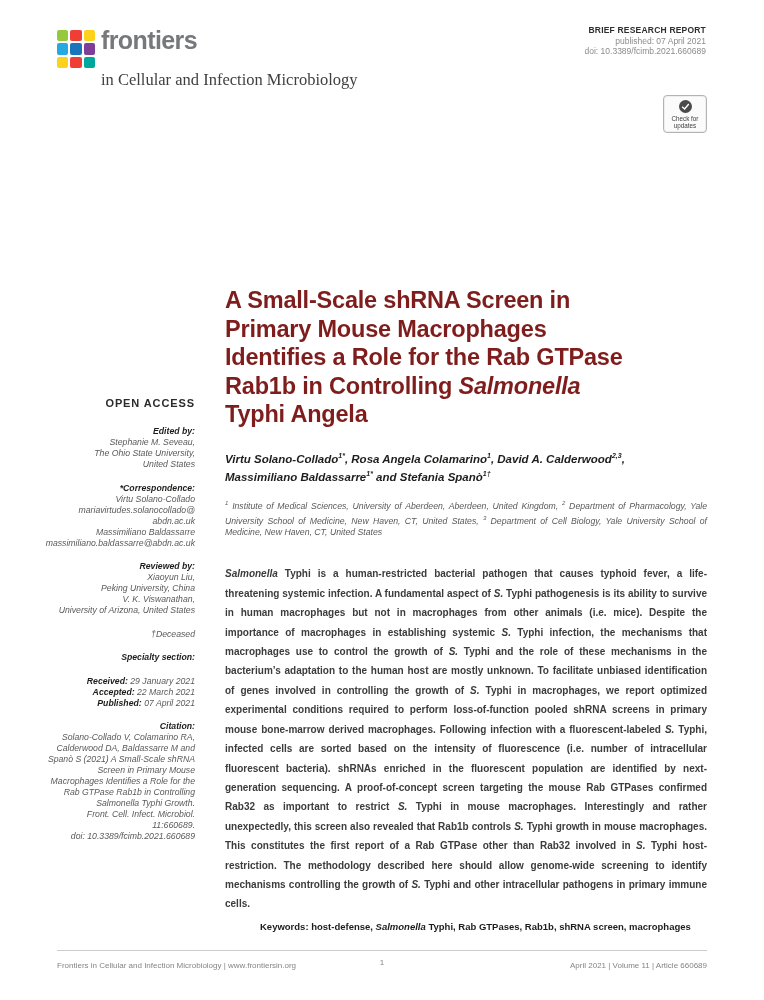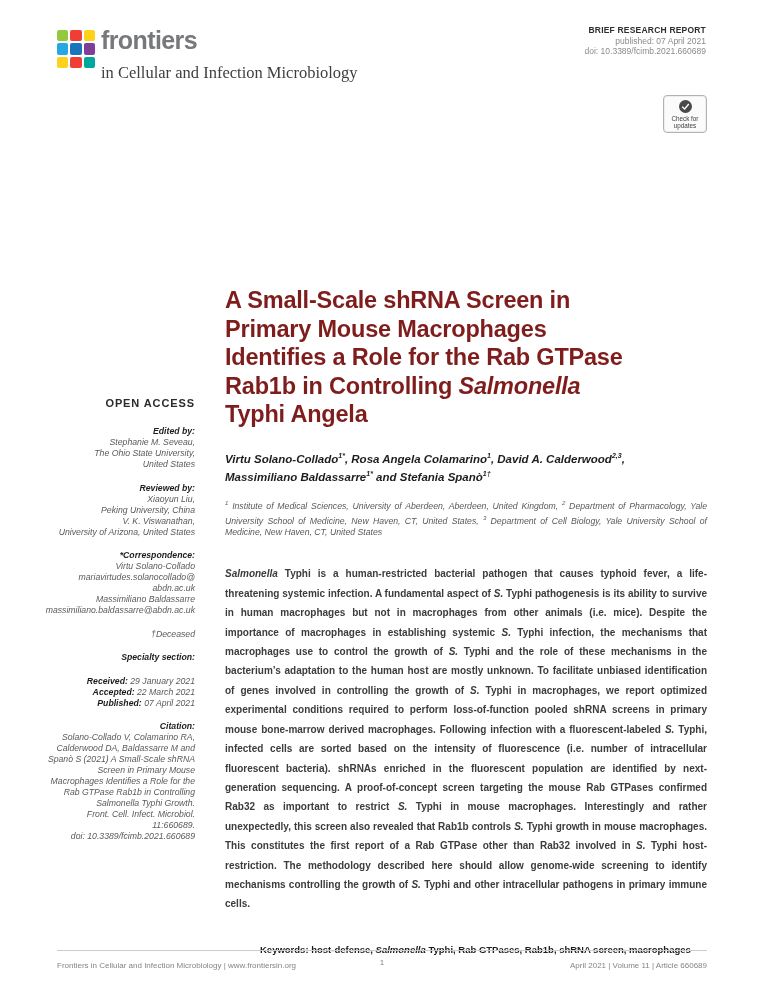--- a/index.html
+++ b/index.html
@@ -12,21 +12,21 @@
 
   
   .logo { position:absolute; left:57px; top:28px; display:flex; align-items:flex-start; gap:6px; }
   .logo-mosaic {
     width:38px; height:38px; display:grid;
     grid-template-columns:repeat(3,1fr); grid-template-rows:repeat(3,1fr);
     gap:2px; flex:0 0 auto; margin-top:2px;
   }
   .logo-mosaic .tile { border-radius:2px; }
   .wordmark { font-size:25px; font-weight:bold; color:#77787b; letter-spacing:-0.6px; line-height:25px; }
-  .journal-name { font-family:"Liberation Serif","DejaVu Serif",serif; font-size:16.5px; color:#3f3f3e; margin-top:10px;text-align:center; }
+  .journal-name { font-family:"Liberation Serif","DejaVu Serif",serif; font-size:16.5px; color:#3f3f3e; margin-top:17px;text-align:center; }
 
   .header-meta { position:absolute; right:58px; top:25px; text-align:right; line-height:10.5px; }
   .report-type { font-size:8.5px; font-weight:bold; color:#2e2e2d; letter-spacing:0.2px; }
   .pub-date, .doi { font-size:8.5px; color:#8b8b8b; }
 
   
   .updates-badge {
     position:absolute; right:57px; top:95px; width:38px;
     border:1px solid #b3b3b3; border-radius:4px; background:#fbfbfb;
     padding:4px 2px 3px 2px; text-align:center; cursor:pointer;
@@ -48,21 +48,21 @@
   .side-solo { font-style:italic; margin-bottom:12.5px; }
 
   
   .article { position:absolute; left:225px; top:286px; width:482px; }
   .title { font-size:23.5px; line-height:28.5px; font-weight:bold; color:#7f1d1d; letter-spacing:-0.2px; }
   .authors { margin-top:19px; font-size:11.5px; font-weight:bold; color:#1d1d1b; line-height:15px; font-style:italic; }
   .authors sup { font-size:7px; font-weight:bold; }
   .affiliations { margin-top:13px; font-size:8.7px; font-style:italic; color:#5a5a5c; line-height:11.5px; text-align:justify; }
   .affiliations sup { font-size:6px; font-style:italic; }
   .abstract { margin-top:26px; font-size:10px; line-height:19.4px; color:#3c3c3b; text-align:justify;font-weight:bold; }
-  .keywords { margin-top:30px; font-size:9.5px; font-weight:bold; color:#1d1d1b; line-height:12px;padding-left:35px; }
+  .keywords { margin-top:7px; font-size:9.5px; font-weight:bold; color:#1d1d1b; line-height:12px;padding-left:35px; }
 
   
   .page-footer {
     position:absolute; left:57px; right:57px; top:950px;
     border-top:1px solid #cccccc; padding-top:10px;
     font-size:8px; color:#858585;
   }
   .footer-left { float:left; }
   .footer-right { float:right; }
   .footer-page { position:absolute; left:0; right:0; top:7px; text-align:center; }
@@ -113,37 +113,37 @@
     <div class="side-block">
       <div class="side-label">Edited by:</div>
       <div class="side-lines">
           <div>Stephanie M. Seveau,</div>
           <div>The Ohio State University,</div>
           <div>United States</div>
         </div>
     </div>
 
     <div class="side-block">
-      <div class="side-label">Reviewed by:</div>
-      <div class="side-lines">
-          <div>Xiaoyun Liu,</div>
-          <div>Peking University, China</div>
-          <div>V. K. Viswanathan,</div>
-          <div>University of Arizona, United States</div>
-        </div>
-    </div>
-
-    <div class="side-block">
       <div class="side-label">*Correspondence:</div>
       <div class="side-lines">
           <div>Virtu Solano-Collado</div>
           <div>mariavirtudes.solanocollado@</div>
           <div>abdn.ac.uk</div>
           <div>Massimiliano Baldassarre</div>
           <div>massimiliano.baldassarre@abdn.ac.uk</div>
+        </div>
+    </div>
+
+    <div class="side-block">
+      <div class="side-label">Reviewed by:</div>
+      <div class="side-lines">
+          <div>Xiaoyun Liu,</div>
+          <div>Peking University, China</div>
+          <div>V. K. Viswanathan,</div>
+          <div>University of Arizona, United States</div>
         </div>
     </div>
 
     <div class="side-solo">†Deceased</div>
 
     <div class="side-block">
       <div class="side-label">Specialty section:</div>
     </div>
 
     <div class="side-block">

